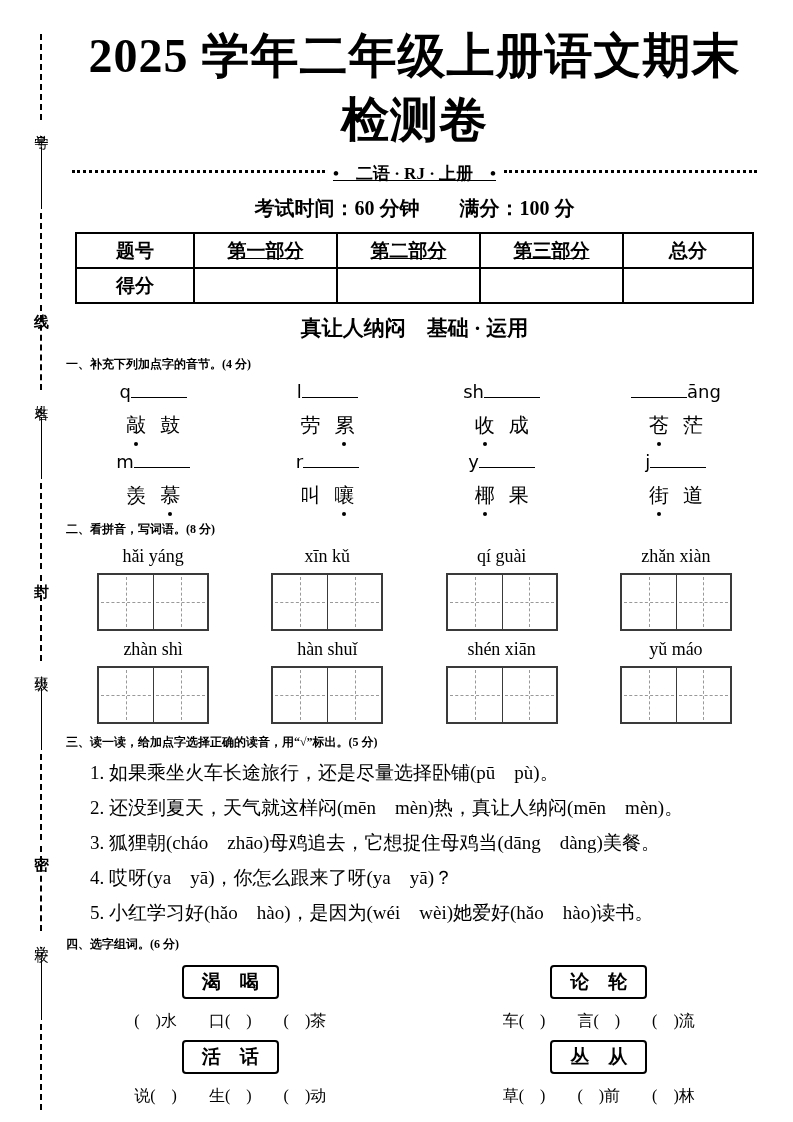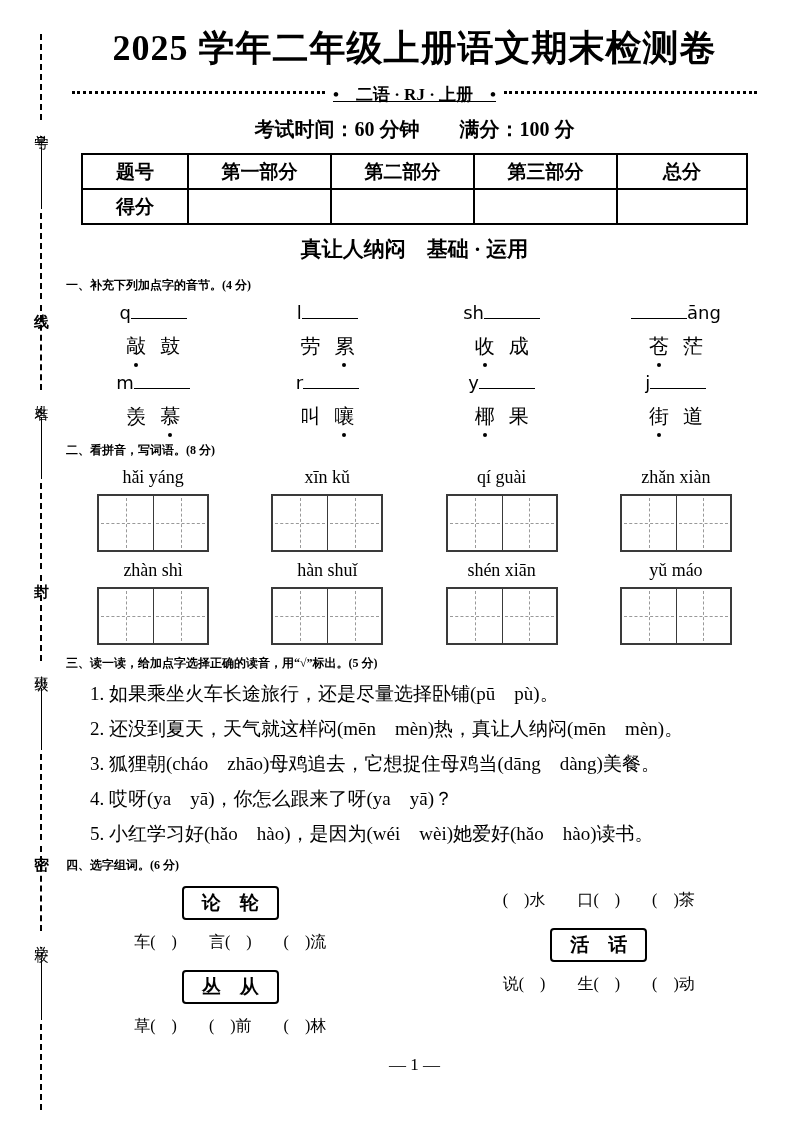--- a/index.html
+++ b/index.html
@@ -14,31 +14,31 @@
     position:absolute; left:24px; top:34px; bottom:12px; width:34px;
     display:flex; flex-direction:column; align-items:center;
   }
   .seal-dash { flex:1; width:0; border-left:2px dashed #000; min-height:18px; }
   .seal-field { display:flex; flex-direction:column; align-items:center; padding:4px 0; }
   .seal-label { writing-mode:vertical-rl; text-orientation:upright; font-size:14px; letter-spacing:2px; }
   .seal-blank { width:0; border-left:1.5px solid #000; height:62px; margin-top:3px; }
   .seal-char { writing-mode:vertical-rl; text-orientation:upright; font-size:15px; padding:3px 0; font-weight:bold; }
   
   .content { margin:0 30px 0 66px; padding-top:24px; }
-  .title { text-align:center; font-size:36px; font-weight:bold; letter-spacing:1px; }
+  .title { text-align:center; font-size:48px; font-weight:bold; letter-spacing:1px; }
   .edition-row { display:flex; align-items:center; margin:10px 6px 2px 6px; }
   .dotline { flex:1; border-bottom:3px dotted #000; margin-bottom:5px; }
   .edition-label { font-weight:bold; font-size:17px; padding:0 8px; white-space:nowrap;text-decoration:underline; }
   .exam-info { text-align:center; font-weight:bold; font-size:20px; margin:10px 0 10px; }
   table.score { border-collapse:collapse; margin:4px auto 10px; }
   table.score td {
     border:2px solid #000; height:35px; text-align:center;
     font-size:19px; font-weight:bold; vertical-align:middle;
   }
-  .col-qn { width:106px; } .col-part { width:143px; } .col-total { width:130px; }
+  .col-qn { width:118px; } .col-part { width:143px;text-decoration:underline; } .col-total { width:130px; }
   .section-title { text-align:center; font-weight:bold; font-size:21px; margin:8px 0 14px; }
   .q-title { font-weight:bold; font-size:12px; margin:10px 0 8px; }
   
   .py-row { display:grid; grid-template-columns:repeat(4,1fr); text-align:center;
             font-size:18px; font-family:"DejaVu Sans","Liberation Sans",sans-serif; margin-top:6px; }
   .uline { display:inline-block; width:56px; border-bottom:1.6px solid #000; height:13px; }
   .word-row { display:grid; grid-template-columns:repeat(4,1fr); margin:10px 0 12px; }
   .word { display:flex; justify-content:center; gap:14px; font-size:20px; }
   .dotc { position:relative; }
   .dotc::after { content:""; position:absolute; left:50%; bottom:-7px; transform:translateX(-50%);
@@ -236,20 +236,21 @@
 
     <div class="q-title">三、读一读，给加点字选择正确的读音，用“√”标出。(5 分)</div>
     <div class="q3-item">1. 如果乘坐火车长途旅行，还是尽量选择卧铺(pū　pù)。</div>
     <div class="q3-item">2. 还没到夏天，天气就这样闷(mēn　mèn)热，真让人纳闷(mēn　mèn)。</div>
     <div class="q3-item">3. 狐狸朝(cháo　zhāo)母鸡追去，它想捉住母鸡当(dāng　dàng)美餐。</div>
     <div class="q3-item">4. 哎呀(ya　yā)，你怎么跟来了呀(ya　yā)？</div>
     <div class="q3-item">5. 小红学习好(hǎo　hào)，是因为(wéi　wèi)她爱好(hǎo　hào)读书。</div>
 
     <div class="q-title">四、选字组词。(6 分)</div>
     <div class="q4-grid">
+      <div class="q4-boxcell"><span class="char-box">渴　喝</span></div>
       <div class="q4-boxcell"><span class="char-box">论　轮</span></div>
       <div class="q4-line">(　)水　　口(　)　　(　)茶</div>
       <div class="q4-line">车(　)　　言(　)　　(　)流</div>
       <div class="q4-boxcell"><span class="char-box">活　话</span></div>
       <div class="q4-boxcell"><span class="char-box">丛　从</span></div>
       <div class="q4-line">说(　)　　生(　)　　(　)动</div>
       <div class="q4-line">草(　)　　(　)前　　(　)林</div>
     </div>
 
     <div class="page-num">— 1 —</div>

